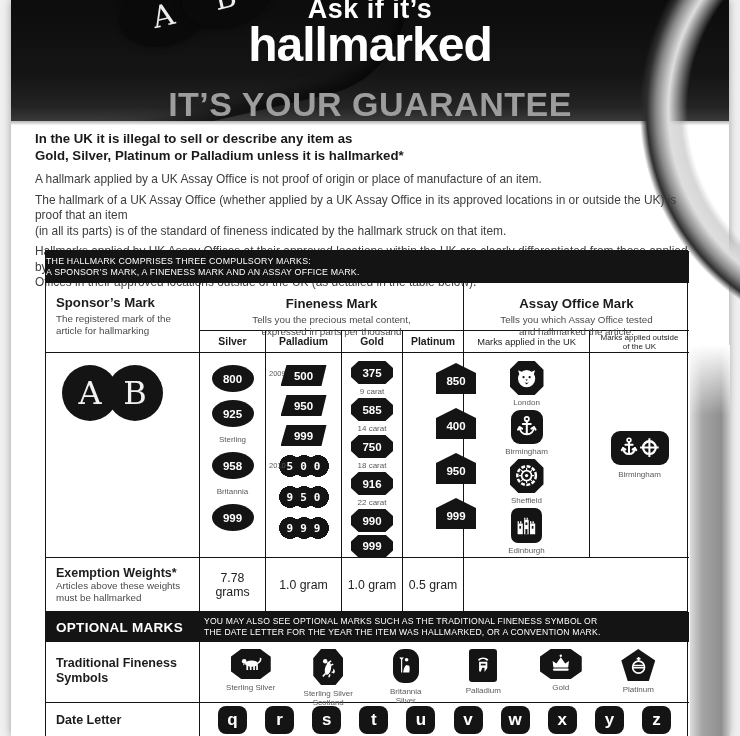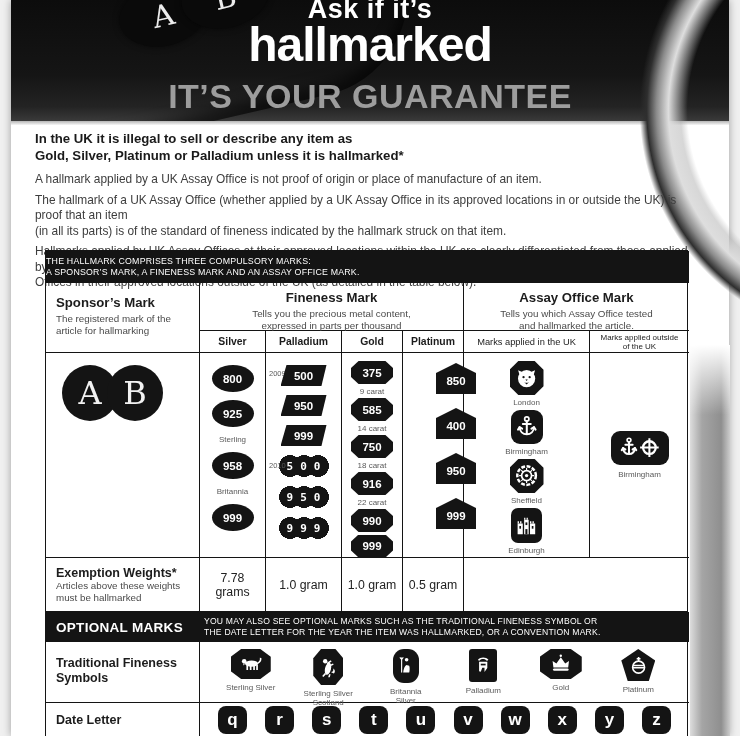--- a/index.html
+++ b/index.html
@@ -16,21 +16,21 @@
           background:linear-gradient(104deg,#000 4%,#2c2c2c 20%,#cwhite 30%,#d4d4d4 40%,#ffffff 51%,#ababab 63%,#3d3d3d 82%,#070707 96%);
           box-shadow:inset 0 -10px 14px rgba(0,0,0,.65);}
   .ab-oval{position:absolute;background:#0a0a0a;border-radius:50%;display:flex;align-items:center;
           justify-content:center;color:#ededed;font-family:"DejaVu Serif",serif;font-size:30px;
           transform:rotate(-13deg);box-shadow:0 0 6px rgba(0,0,0,.5);}
   .ab-a{left:108px;top:-16px;width:88px;height:62px;}
   .ab-b{left:170px;top:-34px;width:88px;height:62px;}
   .bline{position:absolute;left:0;width:100%;text-align:center;z-index:6;line-height:1;font-weight:bold;}
   .b1{top:-4px;font-size:27px;color:#fff;letter-spacing:.5px;}
   .b2{top:21px;font-size:48px;color:#fff;letter-spacing:-1px;}
-  .b3{top:79px;font-size:34px;color:#9d9d9d;letter-spacing:.5px;}
+  .b3{top:87px;font-size:34px;color:#9d9d9d;letter-spacing:.5px;}
   .banner-edge{position:absolute;left:0;top:121px;width:718px;height:4px;
           background:linear-gradient(#b5b5b5,#f7f7f7);}
   
   .swirl{position:absolute;left:619px;top:-130px;width:480px;height:480px;border-radius:50%;z-index:3;
          background:radial-gradient(closest-side,transparent 76%,rgba(175,175,175,.5) 79%,#dedede 84%,#8a8a8a 89%,#2e2e2e 93%,rgba(20,20,20,0) 96%);}
   .right-band{position:absolute;left:690px;top:345px;width:40px;height:391px;z-index:7;
          background:linear-gradient(90deg,#dddddd,#a5a5a5 30%,#8f8f8f 78%,#cccccc);}
   .right-band:before{content:"";position:absolute;left:0;top:0;width:100%;height:70px;
          background:linear-gradient(#ffffff,rgba(255,255,255,0));}
   
@@ -43,21 +43,21 @@
   .tg1{display:grid;grid-template-columns:154px 66px 76px 61px 61px 126px 99px;
        grid-template-rows:32px 48px 22px 205px 53px;border:1px solid #141414;}
   .tg2{display:grid;grid-template-columns:154px 489px;grid-template-rows:30px 61px 72px;
        border:1px solid #141414;border-top:none;}
   .cell{border-right:1px solid #141414;border-bottom:1px solid #141414;}
   .lc{border-right:none;}
   .lr{border-bottom:none;}
   .blackbar{background:#141414;color:#fff;display:flex;align-items:center;border:none;}
   .bar-title{flex:0 0 158px;padding-left:10px;font-weight:bold;font-size:13.5px;letter-spacing:.3px;}
   .bar-desc{font-size:8.8px;line-height:11px;letter-spacing:.2px;}
-  .hcell{text-align:center;padding-top:7px;}
+  .hcell{text-align:center;padding-top:13px;}
   .hcell .t,.h-sponsor .t{font-weight:bold;font-size:13.2px;margin-bottom:3px;}
   .hcell .d,.h-sponsor .d{font-size:9.8px;color:#4a4a4a;line-height:12px;}
   .h-sponsor{text-align:left;padding:12px 8px 0 10px;}
   .sub{display:flex;align-items:center;justify-content:center;font-size:10.4px;font-weight:bold;}
   .sub-uk{font-weight:normal;font-size:9.3px;}
   .sub-out{font-weight:normal;font-size:8px;line-height:9px;text-align:center;}
   
   .mcol{display:flex;flex-direction:column;align-items:center;}
   .mk{display:flex;align-items:center;justify-content:center;background:#141414;color:#fff;
       font-weight:bold;font-size:11.5px;flex:none;}

